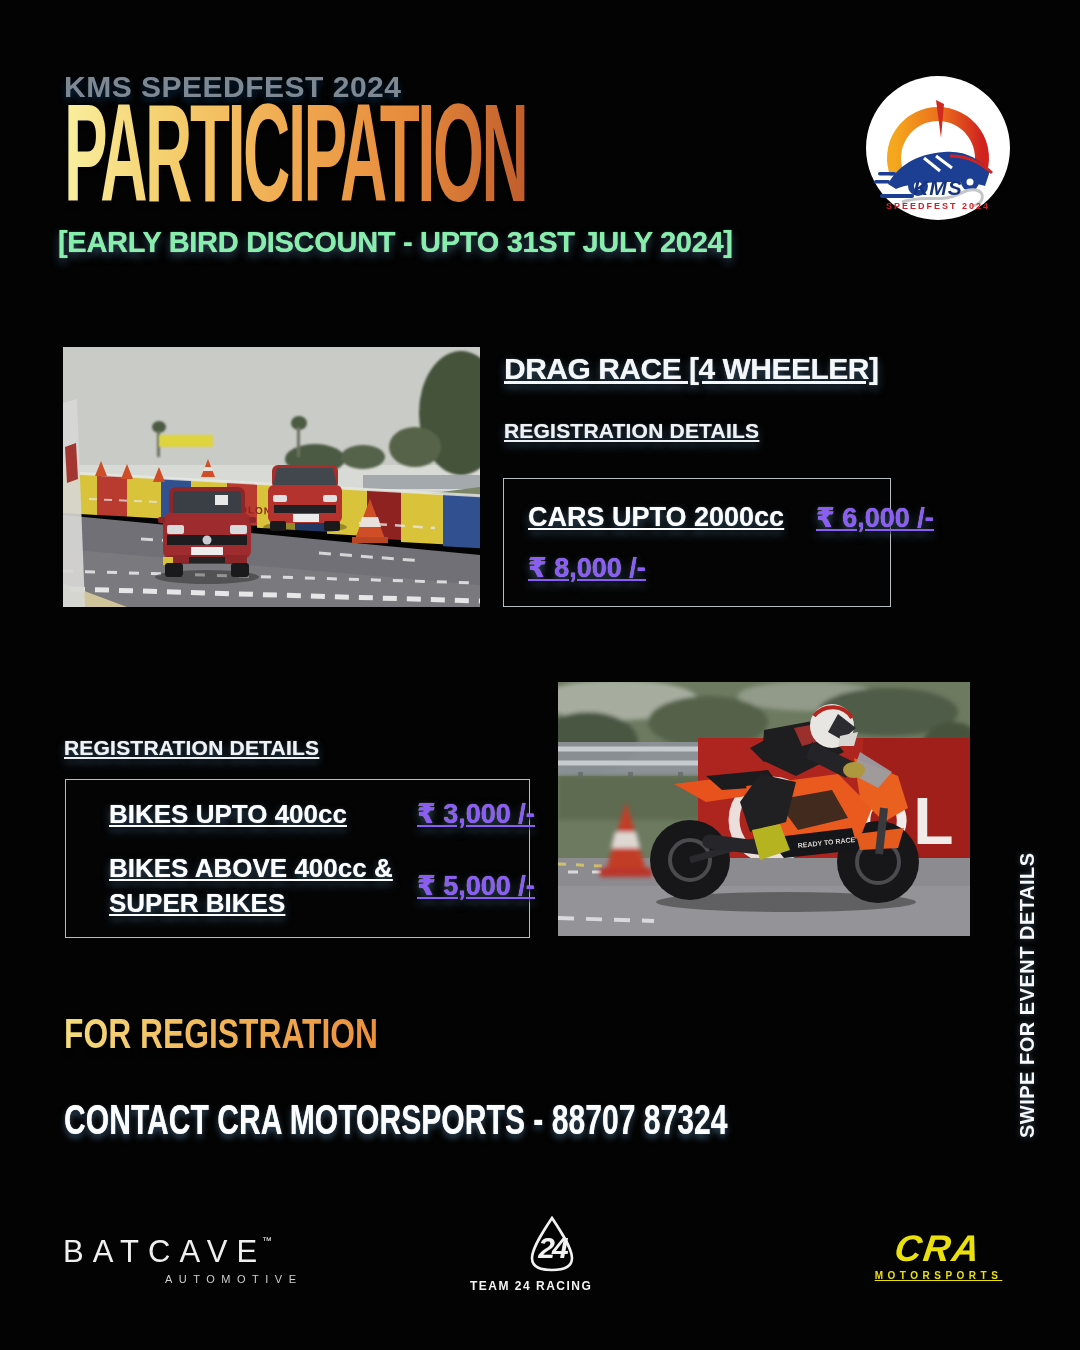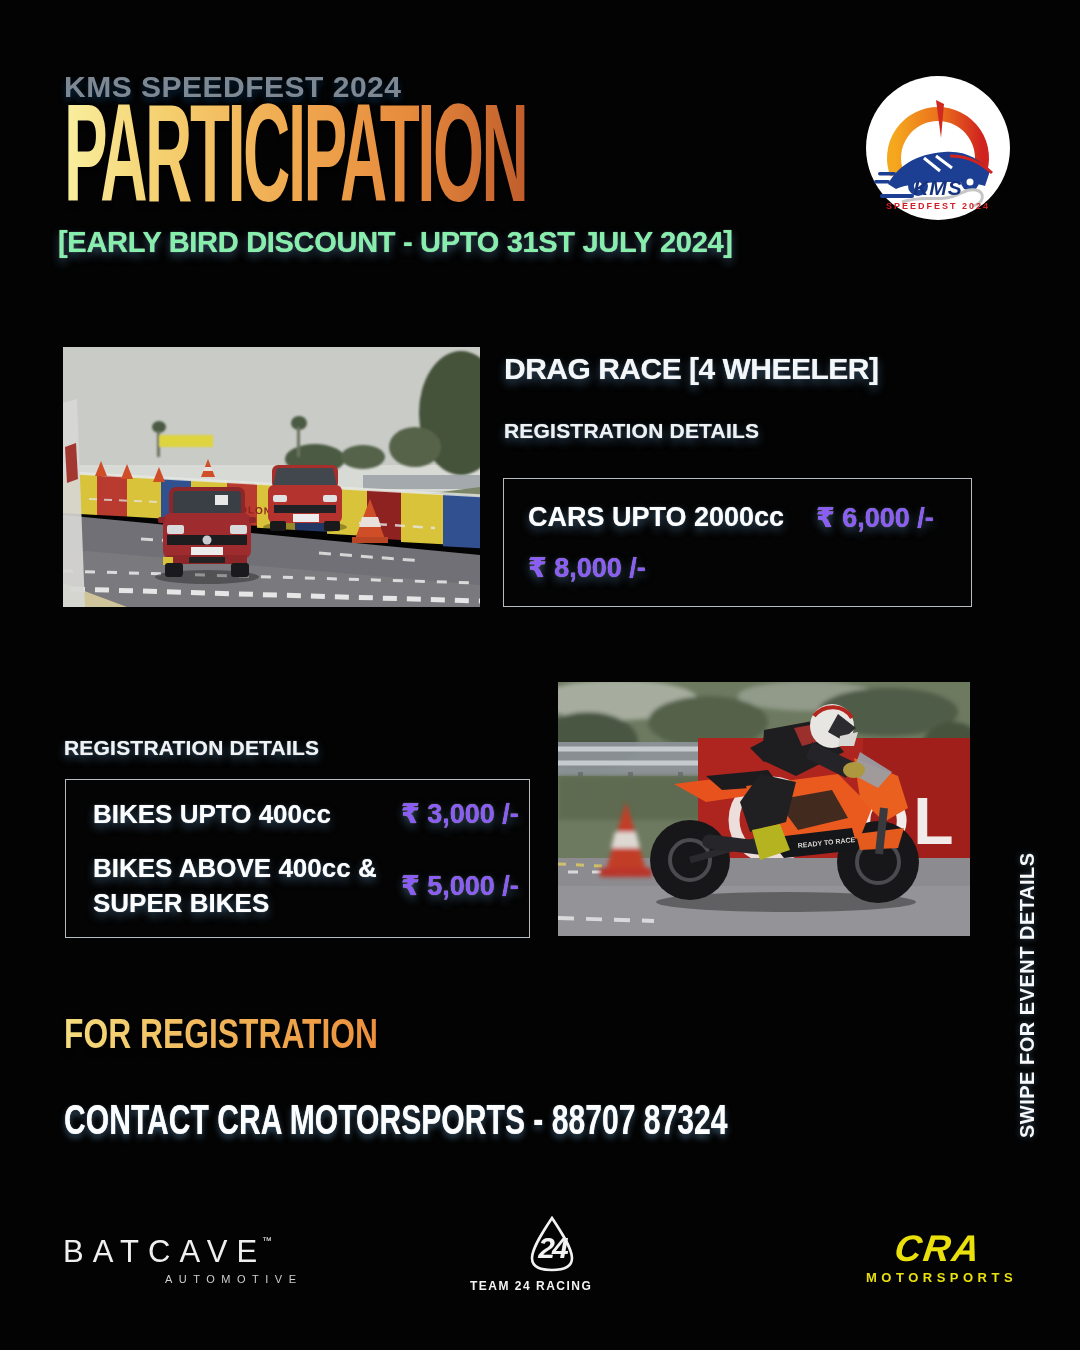--- a/index.html
+++ b/index.html
@@ -11,35 +11,35 @@
   .eyebrow{left:64px;top:70px;font-size:30px;font-weight:bold;color:#7e8893;letter-spacing:.5px;
            text-shadow:0 4px 6px rgba(8,40,70,.9);}
   .title-wrap{left:64px;top:84px;}
   .title{display:inline-block;font-size:104px;font-weight:800;letter-spacing:-4px;line-height:1;
          transform:scale(.63,1.33);transform-origin:0 0;white-space:nowrap;
          background:linear-gradient(90deg,#f9ef9f 0%,#f5cf6e 22%,#f0a84f 50%,#e68a3c 75%,#c05d2c 100%);
          -webkit-background-clip:text;background-clip:text;color:transparent;
          filter:drop-shadow(0 3px 2px rgba(0,0,0,.6));}
   .subtitle{left:58px;top:226px;font-size:29px;font-weight:bold;letter-spacing:-.3px;color:#86efac;
             text-shadow:0 0 1px rgba(255,255,255,.7),0 4px 8px rgba(96,148,190,.55),0 2px 3px rgba(0,0,0,.9);}
-  .glow{text-shadow:0 0 1px rgba(255,255,255,.7),0 4px 8px rgba(96,148,190,.55),0 2px 3px rgba(0,0,0,.9);}
+  .glow{text-shadow:0 0 1px rgba(255,255,255,.7),0 4px 8px rgba(96,148,190,.55),0 2px 3px rgba(0,0,0,.9);text-decoration:underline;}
   .sec-head{font-size:30px;font-weight:bold;letter-spacing:-.5px;color:#f4f7f9;}
   .sec-sub{font-size:21px;font-weight:bold;letter-spacing:.2px;color:#eef2f5;}
 
   .price-box{border:1.5px solid rgba(215,221,227,.85);box-sizing:border-box;background:rgba(8,8,8,.25);}
   .price-grid{display:grid;align-content:center;height:100%;}
   .price-row{display:grid;align-items:center;}
   .pb-label{font-size:27px;font-weight:bold;color:#fbfdff;}
   .pb-price{font-size:27px;font-weight:bold;color:#8b5cf6;white-space:nowrap;}
 
-  .box-4w{left:503px;top:478px;width:469px;height:129px;}
+  .box-4w{left:503px;top:478px;width:388px;height:129px;}
   .box-4w .price-grid{row-gap:18px;padding:0 20px 0 24px;}
   .box-4w .price-row{grid-template-columns:288px auto;}
 
-  .box-2w{left:65px;top:779px;width:465px;height:159px;}
+  .box-2w{left:65px;top:779px;width:465px;height:159px;padding-left:16px;}
   .box-2w .price-grid{row-gap:20px;padding:0 14px 0 27px;}
   .box-2w .price-row{grid-template-columns:308px auto;}
   .box-2w .pb-label{font-size:26px;line-height:1.32;max-width:300px;}
 
   .for-reg-wrap{left:64px;top:1012px;}
   .for-reg{display:inline-block;font-size:43px;font-weight:bold;line-height:1;white-space:nowrap;
            transform:scaleX(.74);transform-origin:0 0;
            background:linear-gradient(90deg,#f4dc7d 0%,#f0b054 55%,#ec8f3c 100%);
            -webkit-background-clip:text;background-clip:text;color:transparent;
            filter:drop-shadow(0 3px 3px rgba(0,0,0,.7));}
@@ -55,21 +55,21 @@
   
   .batcave{left:63px;top:1234px;color:#efefef;}
   .batcave .bc-name{font-size:31px;font-weight:400;letter-spacing:9px;margin-top:20px;}
   .batcave .bc-tm{font-size:10px;vertical-align:18px;letter-spacing:0;margin-left:-4px;}
   .batcave .bc-tag{font-size:11px;letter-spacing:6.5px;color:#cfcfcf;margin-top:3px;margin-left:102px;}
   .team24-label{left:470px;top:1279px;width:165px;text-align:left;font-size:12px;font-weight:bold;
                 letter-spacing:1.5px;color:#f4f4f4;}
   .cra{left:866px;top:1230px;width:145px;text-align:center;color:#eae00c;}
   .cra .cra-name{display:inline-block;font-size:37px;font-weight:800;font-style:italic;letter-spacing:2px;
                  transform:skewX(-8deg);line-height:1;}
-  .cra .cra-tag{font-size:13px;font-weight:bold;letter-spacing:4.5px;margin-top:3px;}
+  .cra .cra-tag{font-size:10px;font-weight:bold;letter-spacing:4.5px;margin-top:3px;text-decoration:underline;}
 </style>
 </head>
 <body>
 
 <div class="poster">
 
   <div class="abs eyebrow">KMS SPEEDFEST 2024</div>
   <div class="abs title-wrap">
     <span class="title">PARTICIPATION</span>
   </div>

